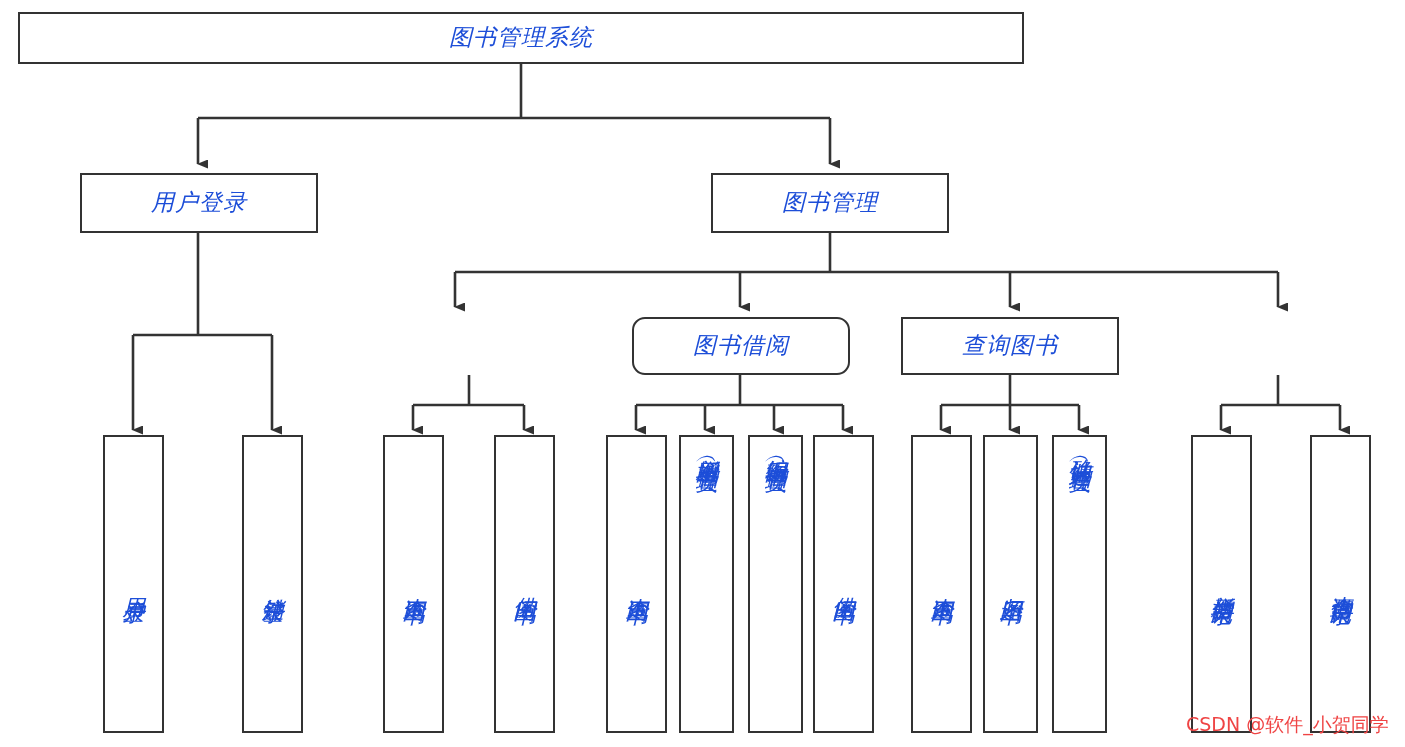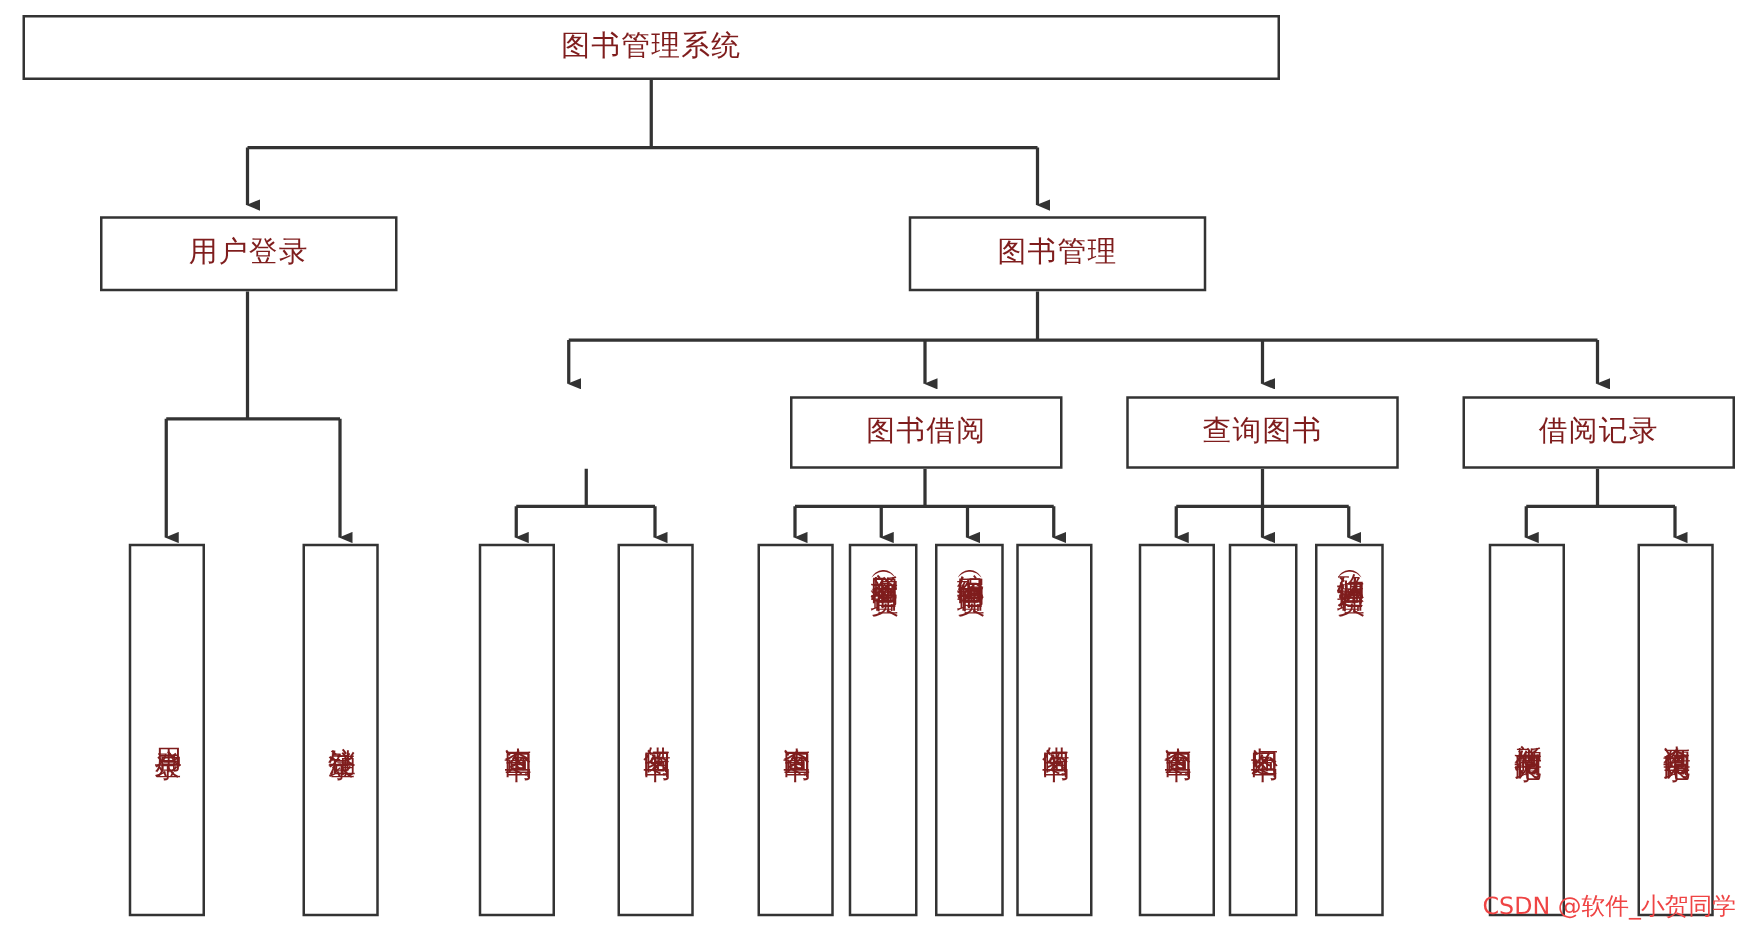--- a/index.html
+++ b/index.html
@@ -23,21 +23,22 @@
     pointer-events: none;
   }
   .node {
     position: absolute;
     box-sizing: border-box;
     border: 2.5px solid #333333;
     background: #ffffff;
     display: flex;
     align-items: center;
     justify-content: center;
-    color: #7f1d1d;
+    color: #1d4ed8;
+    font-style: italic;
   }
   .node.h .label {
     font-size: 23px;
     letter-spacing: 1px;
     line-height: 1.1;
     white-space: nowrap;
   }
   .node.v {
     align-items: flex-start;
     justify-content: center;
@@ -120,32 +121,29 @@
     </g>
   </svg>
 
   <div class="node h" style="left:18px; top:12px; width:1006px; height:52px;">
     <span class="label">图书管理系统</span>
   </div>
 
   <div class="node h" style="left:80px; top:173px; width:238px; height:60px;">
     <span class="label">用户登录</span>
   </div>
-  <div class="node h" style="left:711px; top:173px; width:238px; height:60px;margin-left:16px;">
+  <div class="node h" style="left:711px; top:173px; width:238px; height:60px;">
     <span class="label">图书管理</span>
   </div>
 
-  <div class="node h" style="left:632px; top:317px; width:218px; height:58px;">
+  <div class="node h" style="left:632px; top:317px; width:218px; height:58px;border-radius:13px;">
     <span class="label">图书借阅</span>
   </div>
   <div class="node h" style="left:901px; top:317px; width:218px; height:58px;">
     <span class="label">查询图书</span>
-  </div>
-  <div class="node h" style="left:1170px; top:317px; width:218px; height:58px;">
-    <span class="label">借阅记录</span>
   </div>
 
   <div class="node v centered" style="left:103px; top:435px; width:61px; height:298px;">
     <span class="label">用户登录</span>
   </div>
   <div class="node v centered" style="left:242px; top:435px; width:61px; height:298px;">
     <span class="label">注销登录</span>
   </div>
 
   <div class="node v centered" style="left:383px; top:435px; width:61px; height:298px;">

